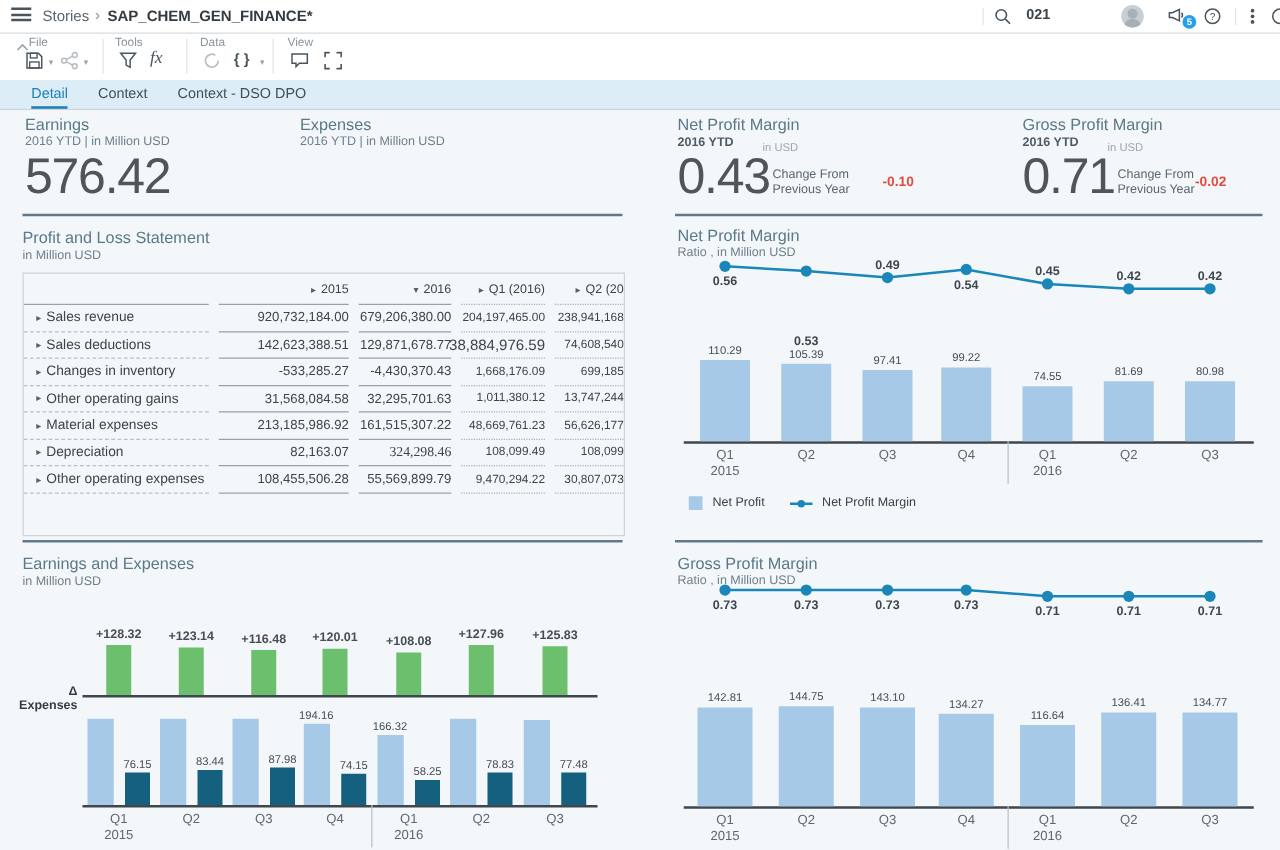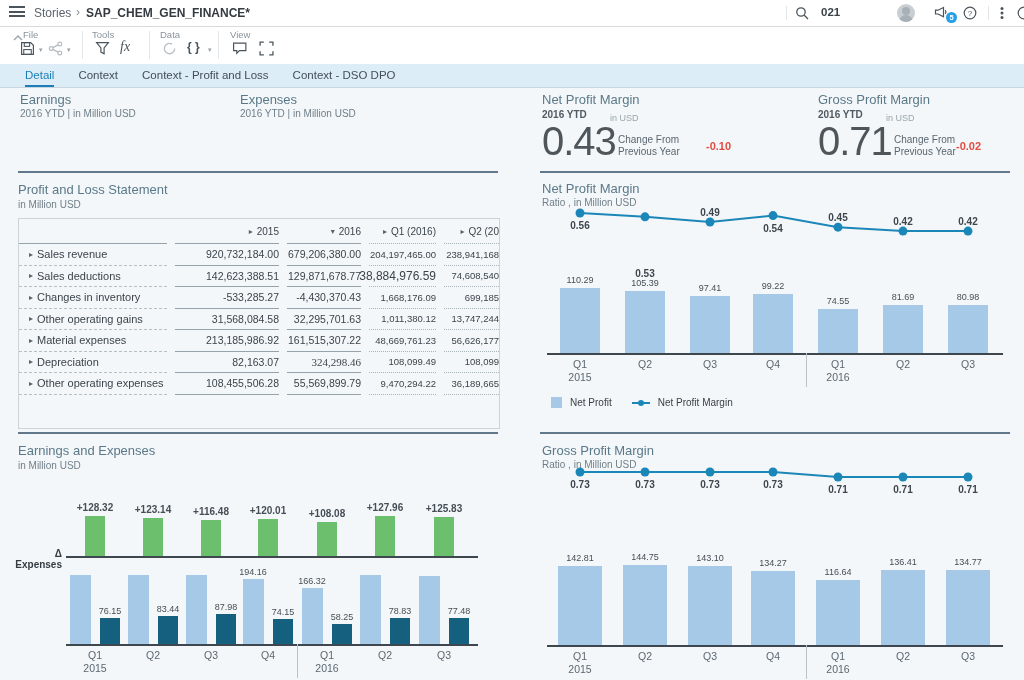--- a/index.html
+++ b/index.html
@@ -174,27 +174,27 @@
   <span class="tool-btn" style="left:259px;">
     <svg width="15" height="15" viewBox="0 0 14 14">
         <path d="M1 4.5 V1 H4.5 M9.5 1 H13 V4.5 M13 9.5 V13 H9.5 M4.5 13 H1 V9.5" fill="none" stroke="#4a545c" stroke-width="1.2"></path>
       </svg>
   </span>
 </div>
 
 <nav class="tabbar">
   <span class="tab active">Detail</span>
   <span class="tab">Context</span>
-  <span class="tab">Context - Profit and Loss</span>
   <span class="tab">Context - DSO DPO</span>
 </nav>
 
 <div class="abs" style="left:18px;top:92px;width:210px;height:80px;">
   <div class="kpi-title" style="left:2px;top:0;">Earnings</div>
   <div class="kpi-sub" style="left:2px;top:16px;">2016 YTD | in Million USD</div>
+  <div class="kpi-value" style="left:2px;top:27px;">576.42</div>
 </div>
 <div class="abs" style="left:238px;top:92px;width:210px;height:80px;">
   <div class="kpi-title" style="left:2px;top:0;">Expenses</div>
   <div class="kpi-sub" style="left:2px;top:16px;">2016 YTD | in Million USD</div>
 </div>
 <div class="abs" style="left:540px;top:92px;width:270px;height:80px;">
   <div class="kpi-title" style="left:2px;top:0;">Net Profit Margin</div>
   <div class="kpi-period" style="left:2px;top:17px;">2016 YTD</div>
   <div class="kpi-unit" style="left:70px;top:21px;">in USD</div>
   <div class="kpi-value" style="left:2px;top:27px;">0.43</div>
@@ -302,21 +302,21 @@
       <div class="t-cell num" style="width: 55px; font-size: 9.5px; color: rgb(59, 68, 76); border-bottom: 1px dotted rgb(169, 179, 186);">108,099</div>
     </div>
     <div class="t-row">
       <div class="t-cell" style="width: 148px; font-size: 11px; color: rgb(59, 68, 76); border-bottom: 1px dashed rgb(182, 192, 199); padding-left: 10px;">
         <span class="arr">▸</span>
         <span>Other operating expenses</span>
       </div>
       <div class="t-cell num" style="width: 104px; font-size: 10.5px; color: rgb(59, 68, 76); border-bottom: 1px solid rgb(151, 163, 171);">108,455,506.28</div>
       <div class="t-cell num" style="width: 74px; font-size: 10.5px; color: rgb(59, 68, 76); border-bottom: 1px solid rgb(151, 163, 171);">55,569,899.79</div>
       <div class="t-cell num" style="width: 67px; font-size: 9.5px; color: rgb(59, 68, 76); border-bottom: 1px dotted rgb(169, 179, 186);">9,470,294.22</div>
-      <div class="t-cell num" style="width: 55px; font-size: 9.5px; color: rgb(59, 68, 76); border-bottom: 1px dotted rgb(169, 179, 186);">36,189,665</div>
+      <div class="t-cell num" style="width: 55px; font-size: 9.5px; color: rgb(59, 68, 76); border-bottom: 1px dotted rgb(169, 179, 186);">30,807,073</div>
     </div>
   </div>
 
 <div class="divider" style="left:18px;top:432px;width:480px;"></div>
 <div class="divider" style="left:540px;top:432px;width:470px;"></div>
 
 <div class="chart" id="chart-net" style="left:540px;top:180px;width:484px;height:252px;">
   <div class="sec-title" style="left:2px;top:1px;">Net Profit Margin</div>
   <div class="sec-sub" style="left:2px;top:17px;">Ratio , in Million USD</div>
   <div class="legend" style="top:217px;">

